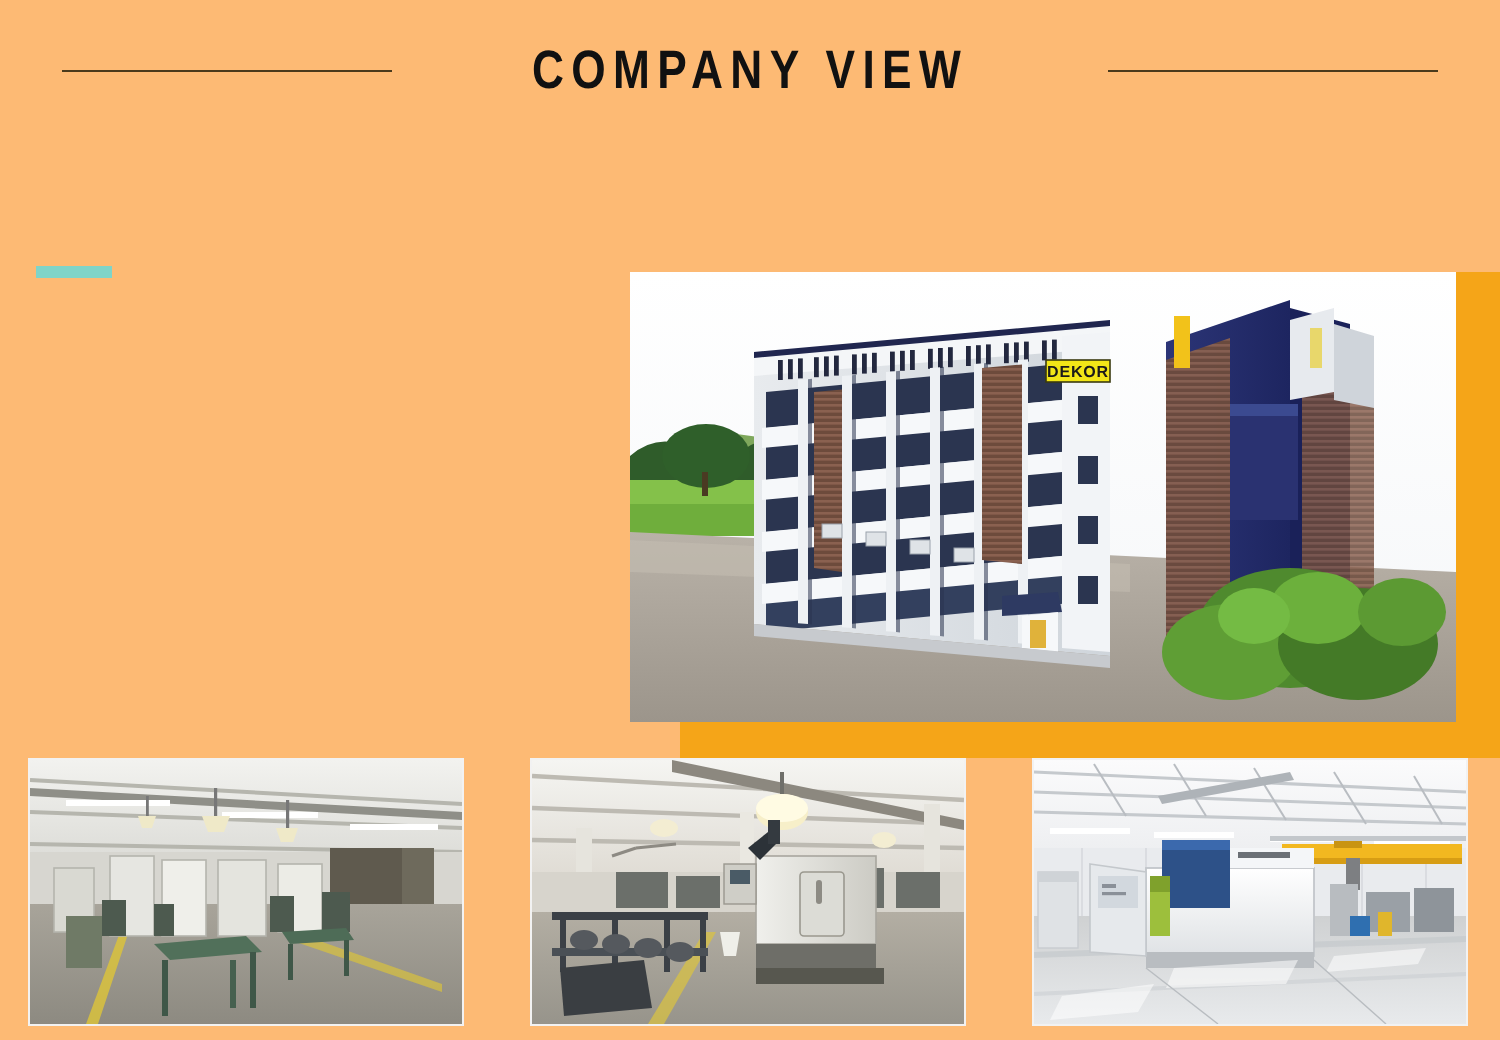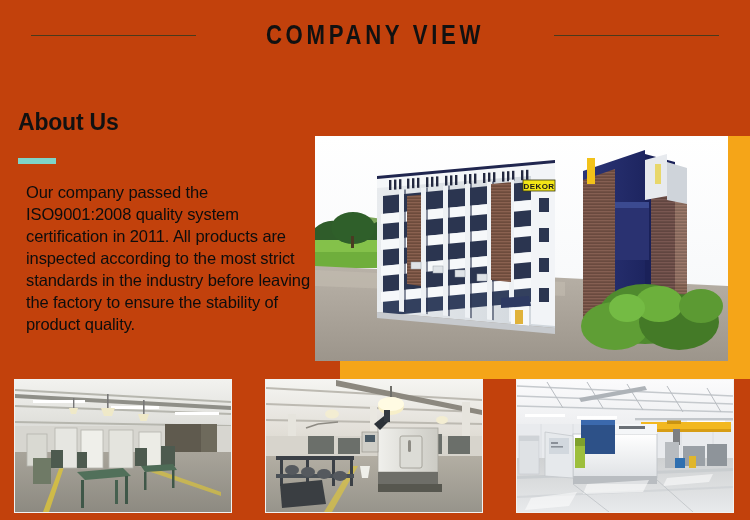--- a/index.html
+++ b/index.html
@@ -3,21 +3,21 @@
 <meta charset="utf-8">
 <style>
   * { margin:0; padding:0; box-sizing:border-box; }
   html,body{ width:750px; height:520px; }
   body{
     background:#ffffff;
     font-family:"Liberation Sans", sans-serif;
     overflow:hidden;
     position:relative;
   }
-  .page{ position:relative; width:750px; height:520px; background:#c2410c; }
+  .page{ position:relative; width:750px; height:520px; background:#fdba74; }
 
   
   .header{
     position:absolute; left:0; top:0; width:750px; height:70px;
     display:flex; align-items:center; justify-content:center; gap:0;
   }
   .rule{ height:1px; background:#4a3a1c; }
   .rule-left{ width:165px; margin-right:46px; }
   .rule-right{ width:165px; margin-left:46px; }
   .header-title{
@@ -74,23 +74,21 @@
 
 <div class="page">
 
   <div class="header">
     <div class="rule rule-left"></div>
     <div class="header-title">COMPANY VIEW</div>
     <div class="rule rule-right"></div>
   </div>
 
   <div class="about">
-    <div class="about-title">About Us</div>
     <div class="about-accent"></div>
-    <p class="about-text">Our company passed the ISO9001:2008 quality system certification in 2011. All products are inspected according to the most strict standards in the industry before leaving the factory to ensure the stability of product quality.</p>
   </div>
 
   <div class="hero-wrap">
     <div class="hero-accent-right"></div>
     <div class="hero-accent-bottom"></div>
 
     <div class="hero-photo">
       <svg class="hero-svg" viewBox="0 0 413 225" preserveAspectRatio="none">
         <defs>
           <linearGradient id="sky" x1="0" y1="0" x2="0" y2="1">

